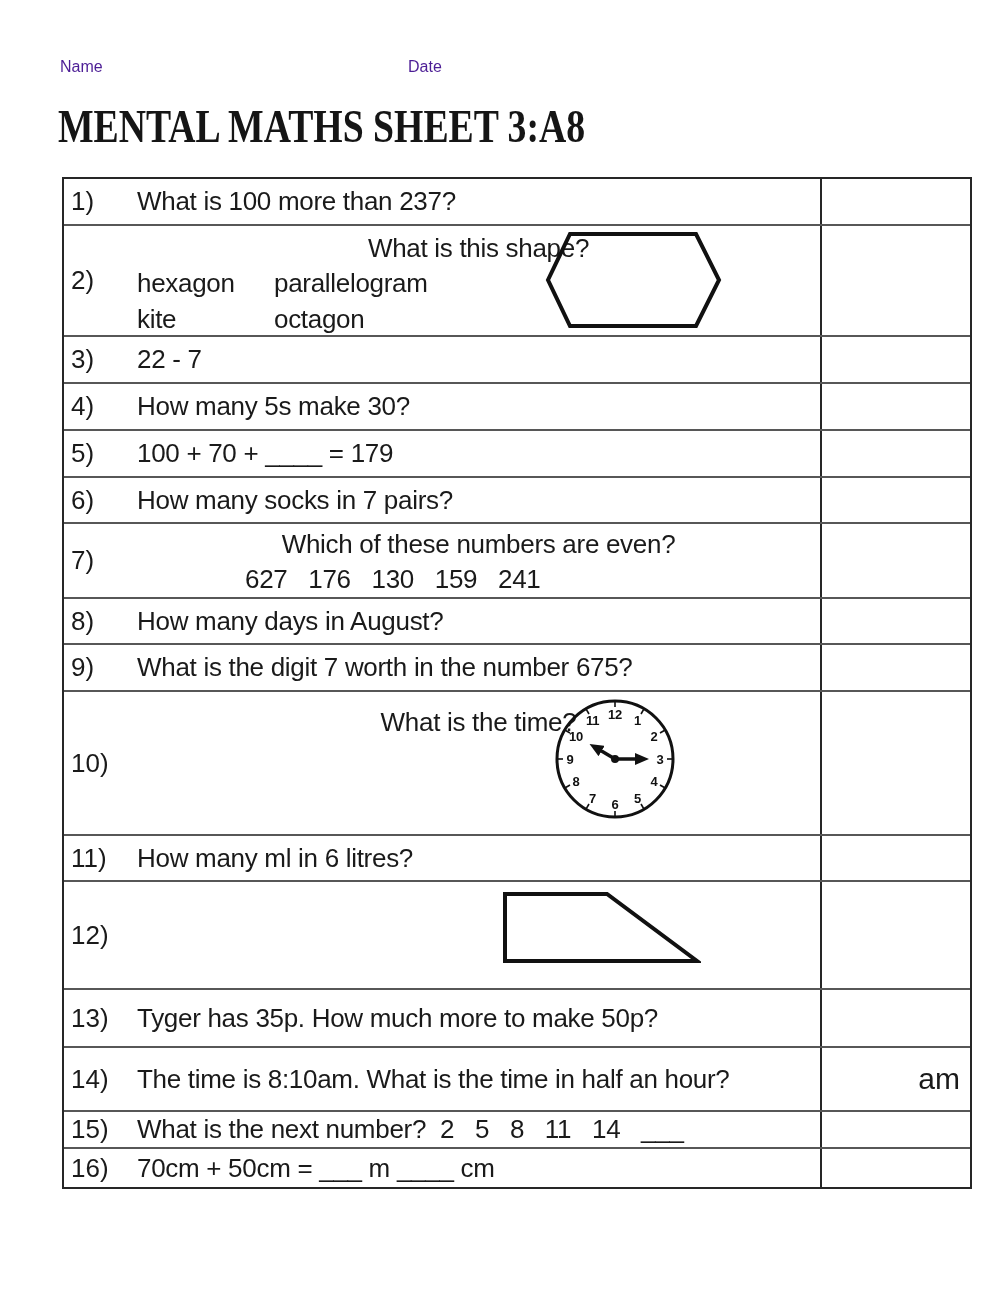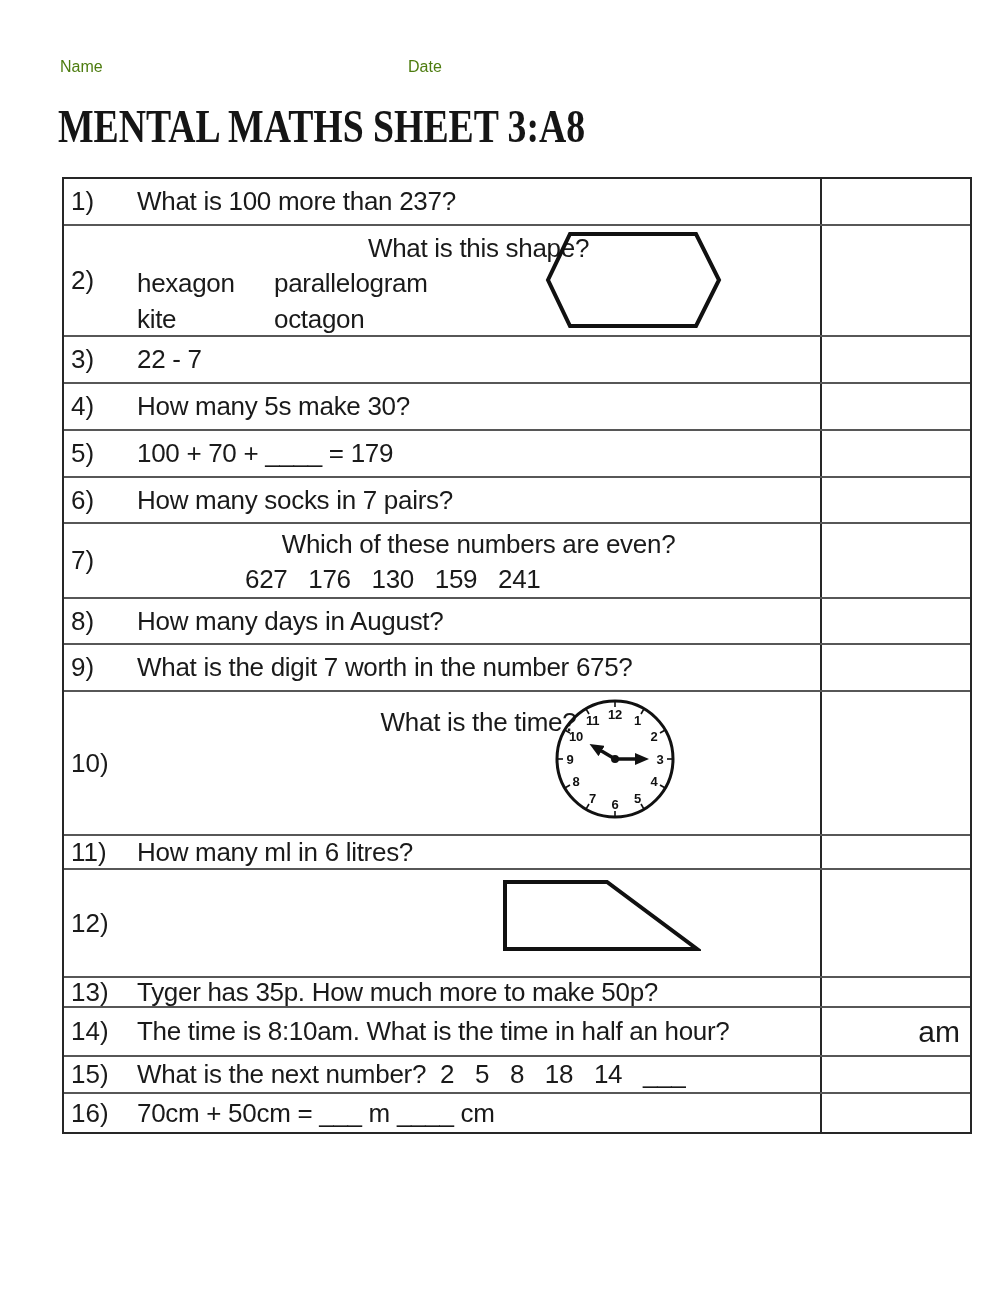--- a/index.html
+++ b/index.html
@@ -7,21 +7,21 @@
   body {
     width: 1000px; height: 1294px;
     position: relative;
     font-family: "Liberation Sans", sans-serif;
     color: #1a1a1a;
     overflow: hidden;
   }
   .hdr-label {
     position: absolute;
     font-size: 16px;
-    color: #4d7c0f;
+    color: #4c1d95;
   }
   #name-label { left: 60px; top: 58px; }
   #date-label { left: 408px; top: 58px; }
   .sheet-title {
     position: absolute;
     left: 58px; top: 100px;
     font-family: "Liberation Serif", serif;
     font-size: 46px;
     color: #151515;
     transform: scaleX(0.82);
@@ -220,61 +220,61 @@
         </g>
 
         <line x1="65" y1="65" x2="88" y2="65" stroke="#111" stroke-width="3.5" marker-end="url(#ah)"></line>
         <line x1="65" y1="65" x2="49" y2="55.5" stroke="#111" stroke-width="3.5" marker-end="url(#ah)"></line>
         <circle cx="65" cy="65" r="4" fill="#111"></circle>
       </svg>
     </div>
     <div class="cell-a"></div>
   </div>
 
-  <div class="row" style="height:34px">
+  <div class="row" style="height:46px">
     <div class="cell-num">11)</div>
     <div class="cell-q">
         <span>How many ml in 6 litres?</span>
       </div>
     <div class="cell-a"></div>
   </div>
 
   <div class="row" style="height:108px">
     <div class="cell-num">12)</div>
     <div class="cell-q top" style="padding-top:6px">
       <svg class="shape-abs" style="left:366px; top:10px" width="198" height="72" viewBox="0 0 198 72">
         <polygon points="2,2 104,2 194,69 2,69" fill="none" stroke="#111" stroke-width="4"></polygon>
       </svg>
     </div>
     <div class="cell-a"></div>
   </div>
 
-  <div class="row" style="height:30px">
+  <div class="row" style="height:58px">
     <div class="cell-num">13)</div>
     <div class="cell-q">
         <span>Tyger has 35p. How much more to make 50p?</span>
       </div>
     <div class="cell-a"></div>
   </div>
 
-  <div class="row" style="height:49px">
+  <div class="row" style="height:64px">
     <div class="cell-num">14)</div>
     <div class="cell-q">
         <span>The time is 8:10am. What is the time in half an hour?</span>
       </div>
     <div class="cell-a">
         <span class="bold">am</span>
       </div>
   </div>
 
   <div class="row" style="height:37px">
     <div class="cell-num">15)</div>
     <div class="cell-q">
       <span>What is the next number?</span>
-      <span class="bold seq" style="margin-left:14px">2   5   8   18   14   ___</span>
+      <span class="bold seq" style="margin-left:14px">2   5   8   11   14   ___</span>
     </div>
     <div class="cell-a"></div>
   </div>
 
   <div class="row" style="height:40px">
     <div class="cell-num">16)</div>
     <div class="cell-q">
         <span class="seq">70cm + 50cm = ___ m ____ cm</span>
       </div>
     <div class="cell-a"></div>

